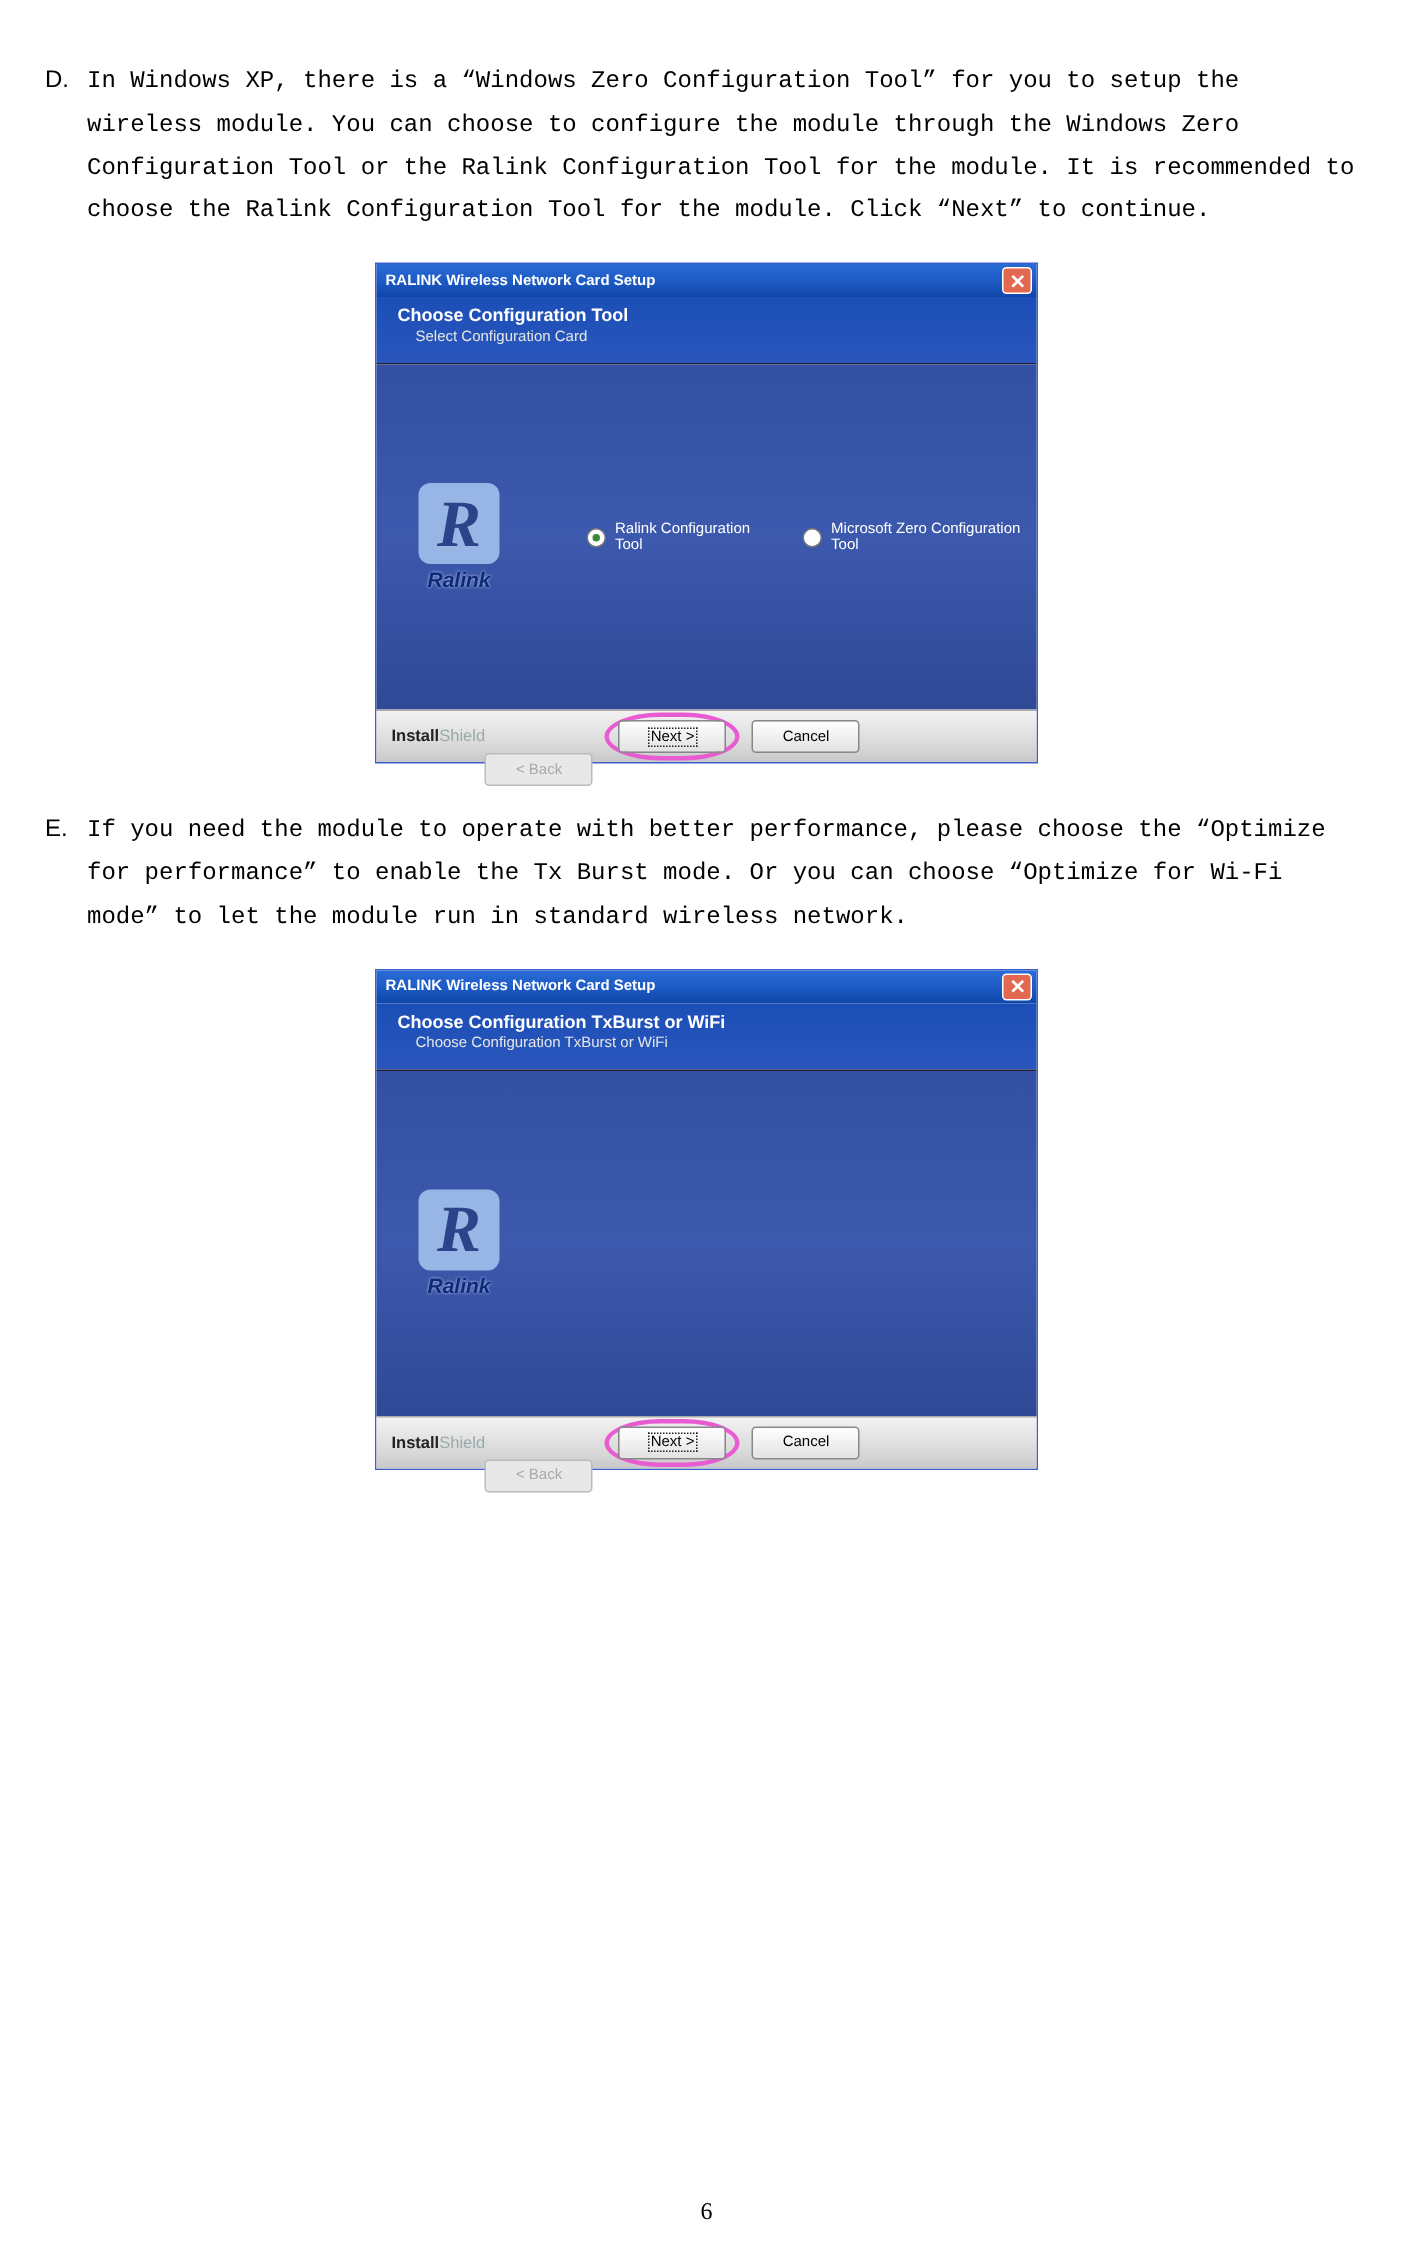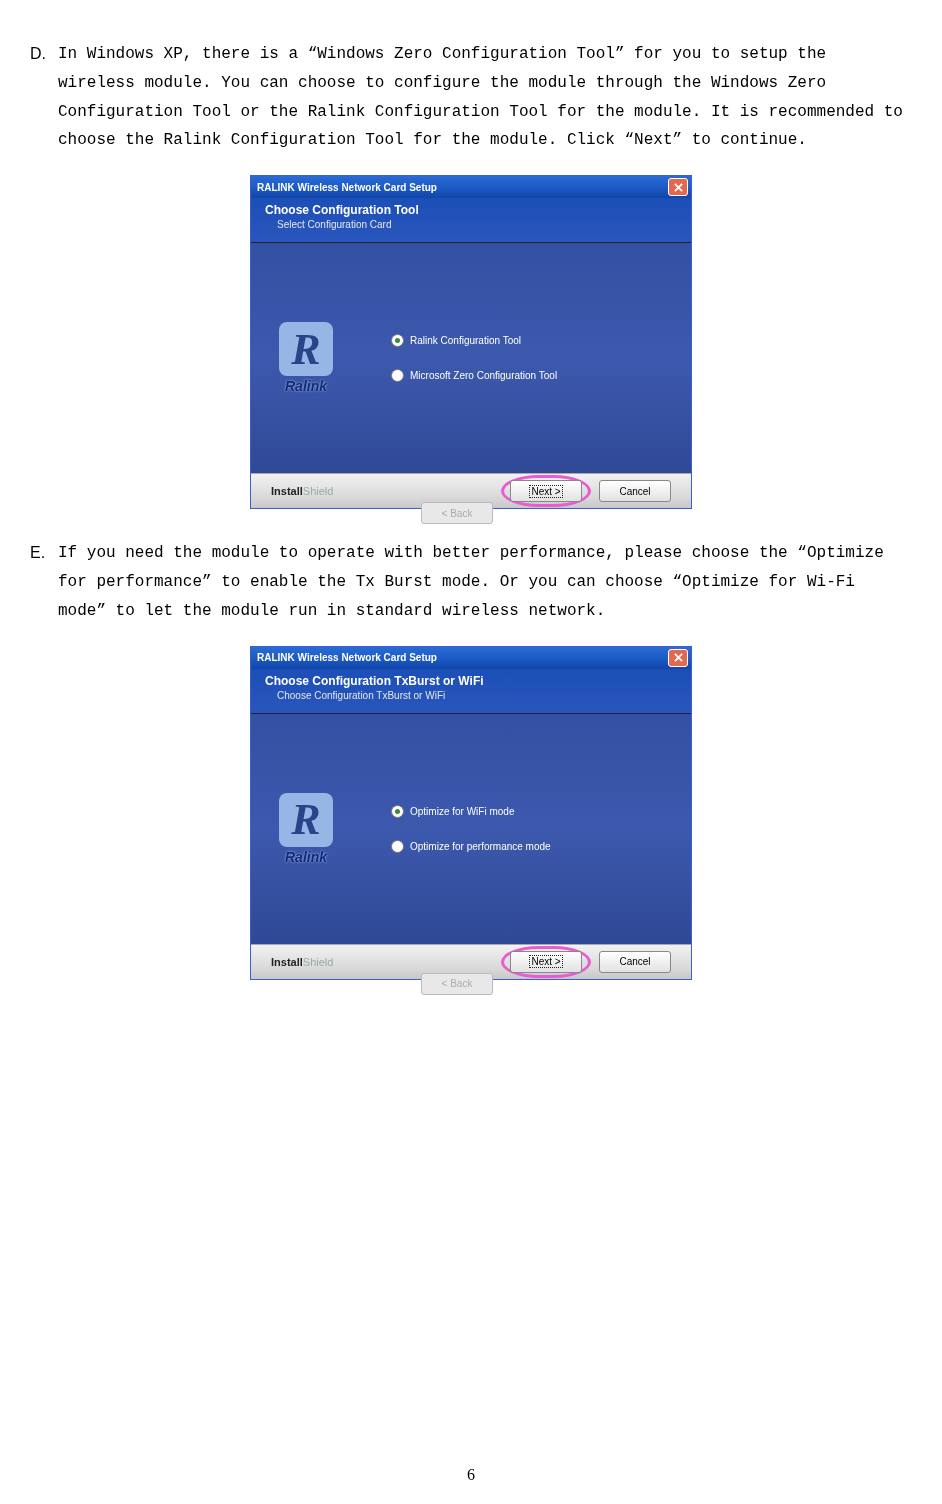--- a/index.html
+++ b/index.html
@@ -108,21 +108,21 @@
     margin-top: 2px;
     color: #0a2a7a;
     font-weight: bold;
     font-size: 14px;
     font-style: italic;
     text-shadow: 0 0 2px #cce;
   }
   .options {
     flex: 1;
     display: flex;
-    flex-direction: column;
+    flex-direction: row;
     justify-content: center;
     gap: 22px;
     color: #fff;
     padding-left: 30px;
   }
   .radio-row {
     display: flex;
     align-items: center;
     gap: 6px;
     font-size: 10px;
@@ -144,22 +144,21 @@
     height: 5px;
     border-radius: 50%;
     background: #3a8a3a;
   }
   .footer {
     background: linear-gradient(to bottom, #f2f2f2 0%, #d8d8d8 70%, #c8c8c8 100%);
     height: 34px;
     border-top: 1px solid #aaa;
     display: flex;
     align-items: center;
-    justify-content: space-between;
-    padding: 0 20px;
+    padding: 0 10px;
   }
   .ishield {
     font-size: 11px;
   }
   .ishield .bold {
     font-weight: bold;
     color: #222;
   }
   .ishield .grey {
     color: #9aa;
@@ -279,30 +278,20 @@
     </div>
     <div class="header">
       <div class="h1">Choose Configuration TxBurst or WiFi</div>
       <div class="h2">Choose Configuration TxBurst or WiFi</div>
     </div>
     <div class="body">
       <div class="brandcol">
         <div class="brand-r">R</div>
         <div class="brand-t">Ralink</div>
       </div>
-      <div class="options">
-        <div class="radio-row">
-          <span class="radio selected"></span>
-          <span>Optimize for WiFi mode</span>
-        </div>
-        <div class="radio-row">
-          <span class="radio"></span>
-          <span>Optimize for performance mode</span>
-        </div>
-      </div>
     </div>
     <div class="footer">
       <div class="ishield">
         <span class="bold">Install</span><span class="grey">Shield</span>
       </div>
       <div class="btns">
         <span class="btn disabled">&lt; Back</span>
         <span class="highlight-ring">
           <span class="btn">
               <span class="dotted">Next &gt;</span>

